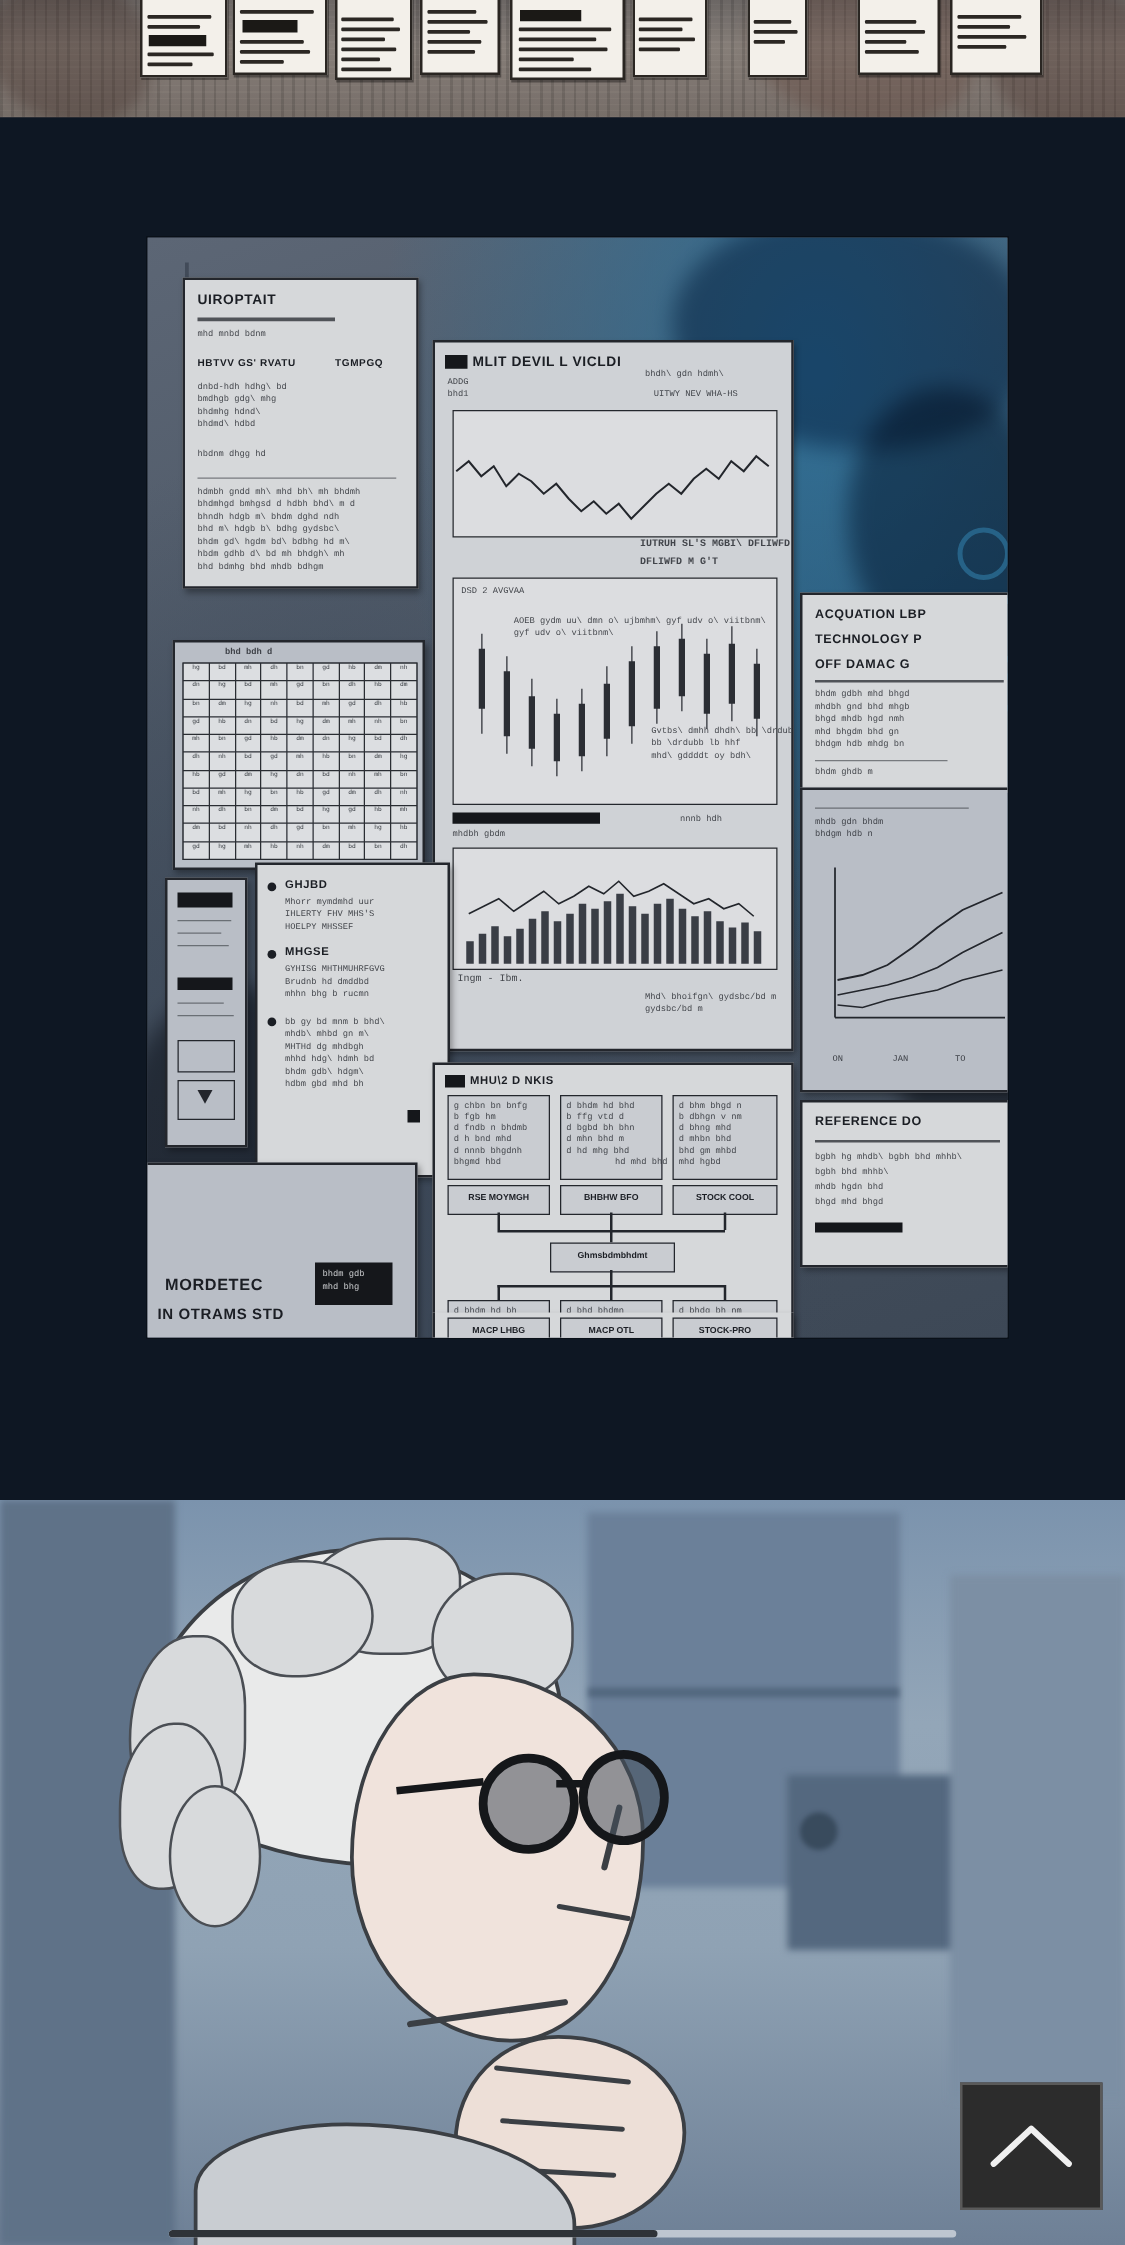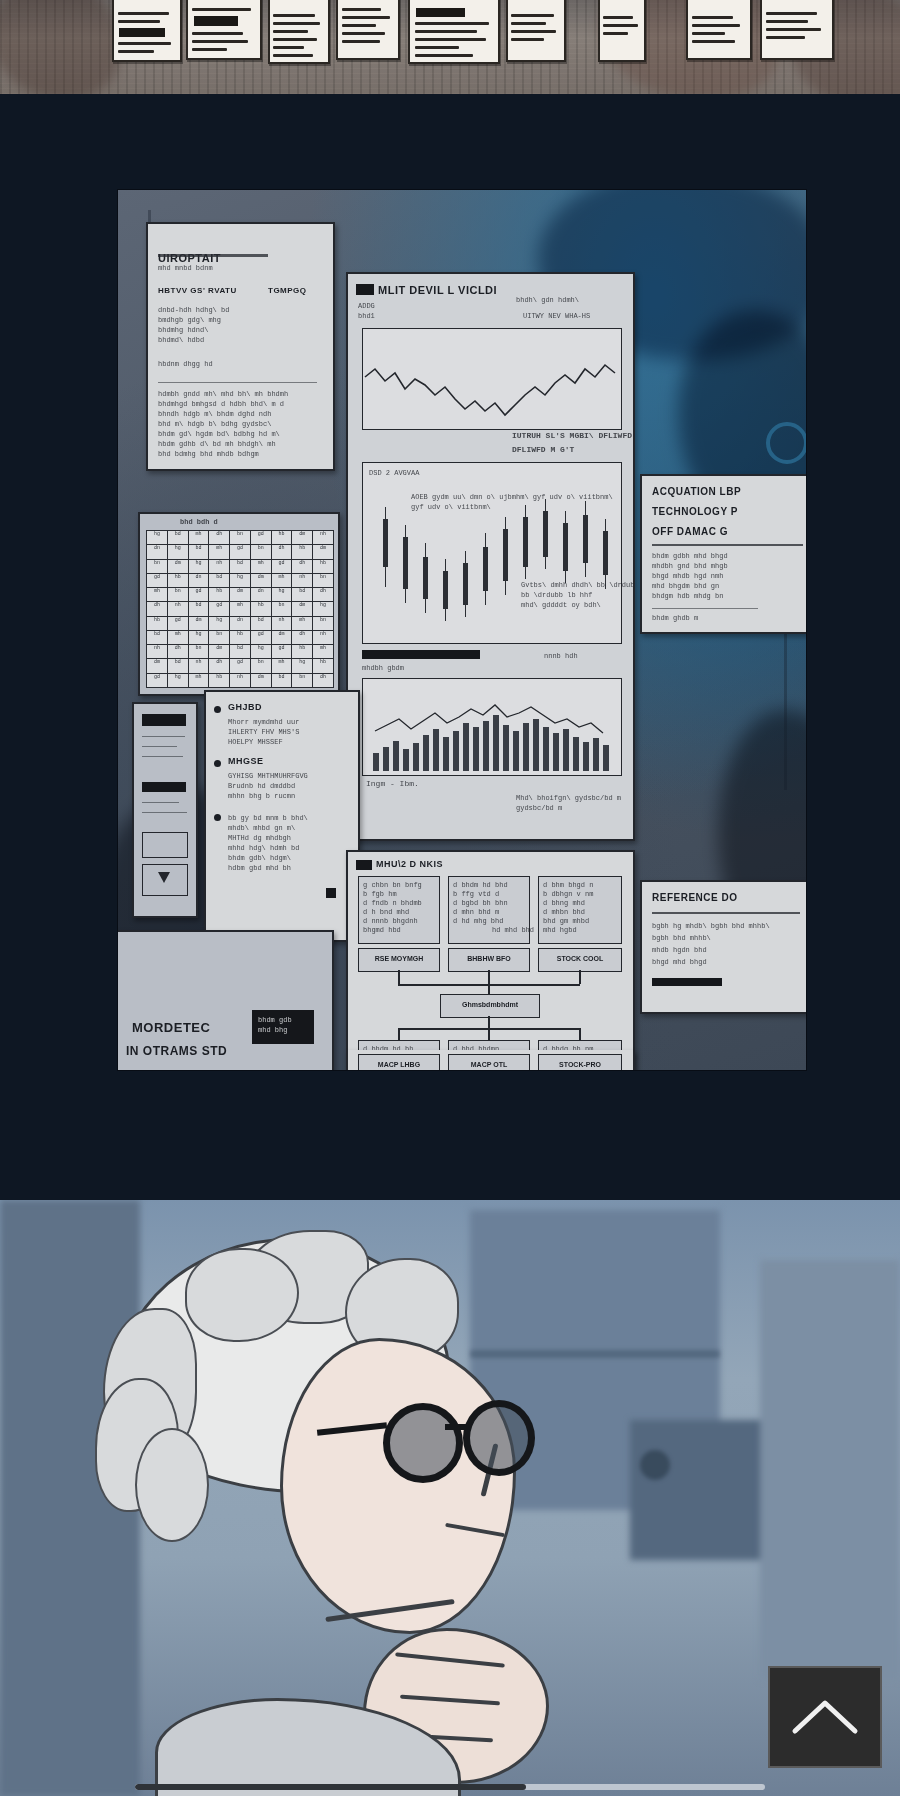--- a/index.html
+++ b/index.html
@@ -386,21 +386,21 @@
     <div class="splotch" style="left:-20px; top:600px; width:200px; height:240px; background:#2e3847;"></div>
     <div class="splotch" style="left:600px; top:520px; width:140px; height:260px; background:#2a3442;"></div>
     <div class="scratch" style="left:30px; top:20px; width:3px; height:140px;"></div>
     <div class="scratch" style="left:666px; top:400px; width:3px; height:200px;"></div>
 
     <div style="position:absolute; left:648px; top:232px; width:34px; height:34px; border:4px solid #2a6d93; border-radius:50%; opacity:0.8;"></div>
     <div style="position:absolute; left:656px; top:288px; width:40px; height:42px; border:5px solid #2f7ba3; border-radius:40%; opacity:0.75;"></div>
     <div style="position:absolute; left:662px; top:346px; width:26px; height:28px; border:4px solid #2a6d93; border-radius:50%; opacity:0.7;"></div>
 
     <div class="doc pale" style="left:28px; top:32px; width:185px; height:245px;">
-      <div class="title" style="left:10px; top:28px;">UIROPTAIT</div>
+      <div class="title" style="left:10px; top:10px;">UIROPTAIT</div>
       <div class="hline" style="left:10px; top:30px; width:110px; height:3px;"></div>
       <div class="scribble" style="left:10px; top:40px;">mhd  mnbd  bdnm</div>
       <div class="title" style="left:10px; top:62px; font-size:8px;">HBTVV GS' RVATU</div>
       <div class="title" style="left:120px; top:62px; font-size:8px;">TGMPGQ</div>
       <div class="scribble" style="left:10px; top:82px;">dnbd-hdh  hdhg\ bd</div>
       <div class="scribble" style="left:10px; top:92px;">bmdhgb  gdg\ mhg</div>
       <div class="scribble" style="left:10px; top:102px;">bhdmhg  hdnd\</div>
       <div class="scribble" style="left:10px; top:112px;">bhdmd\  hdbd</div>
       <div class="scribble" style="left:10px; top:136px;">hbdnm  dhgg  hd</div>
       <div class="hline thin" style="left:10px; top:158px; width:86%;"></div>
@@ -737,20 +737,37 @@
       <div class="hline" style="left:10px; top:68px; width:86%;"></div>
       <div class="scribble" style="left:10px; top:76px;">bhdm  gdbh  mhd  bhgd</div>
       <div class="scribble" style="left:10px; top:86px;">mhdbh  gnd  bhd  mhgb</div>
       <div class="scribble" style="left:10px; top:96px;">bhgd  mhdb  hgd  nmh</div>
       <div class="scribble" style="left:10px; top:106px;">mhd  bhgdm  bhd  gn</div>
       <div class="scribble" style="left:10px; top:116px;">bhdgm  hdb  mhdg  bn</div>
       <div class="hline thin" style="left:10px; top:132px; width:60%;"></div>
       <div class="scribble" style="left:10px; top:138px;">bhdm  ghdb  m</div>
     </div>
 
+    <div class="doc dim" style="left:522px; top:440px; width:176px; height:240px;">
+      <div class="hline thin" style="left:10px; top:14px; width:70%;"></div>
+      <div class="scribble" style="left:10px; top:22px;">mhdb  gdn  bhdm</div>
+      <div class="scribble" style="left:10px; top:32px;">bhdgm  hdb  n</div>
+      <div class="linechart" style="left:14px; top:56px;">
+        <svg width="152" height="150" viewBox="0 0 152 150">
+          <line x1="12" y1="6" x2="12" y2="126" stroke="#23262c" stroke-width="1.4"></line>
+          <line x1="12" y1="126" x2="148" y2="126" stroke="#23262c" stroke-width="1.4"></line>
+          <polyline points="14,96 34,92 54,84 74,70 94,54 114,40 146,26" fill="none" stroke="#23262c" stroke-width="1.5"></polyline>
+          <polyline points="14,108 34,104 54,100 74,94 94,86 114,74 146,58" fill="none" stroke="#23262c" stroke-width="1.3"></polyline>
+          <polyline points="14,116 34,118 54,112 74,108 94,104 114,96 146,88" fill="none" stroke="#23262c" stroke-width="1.1"></polyline>
+        </svg>
+      </div>
+      <div class="scribble" style="left:24px; top:212px;">ON</div>
+      <div class="scribble" style="left:72px; top:212px;">JAN</div>
+      <div class="scribble" style="left:122px; top:212px;">TO</div>
+    </div>
 
     <div class="doc pale" style="left:522px; top:690px; width:176px; height:130px;">
       <div class="title" style="left:10px; top:10px; font-size:10px;">REFERENCE  DO</div>
       <div class="hline" style="left:10px; top:30px; width:84%;"></div>
       <div class="scribble" style="left:10px; top:40px;">bgbh  hg  mhdb\  bgbh  bhd  mhhb\</div>
       <div class="scribble" style="left:10px; top:52px;">bgbh  bhd  mhhb\</div>
       <div class="scribble" style="left:10px; top:64px;">mhdb  hgdn  bhd</div>
       <div class="scribble" style="left:10px; top:76px;">bhgd  mhd  bhgd</div>
       <div class="blkbar" style="left:10px; top:96px; width:70px; height:8px;"></div>
     </div>

